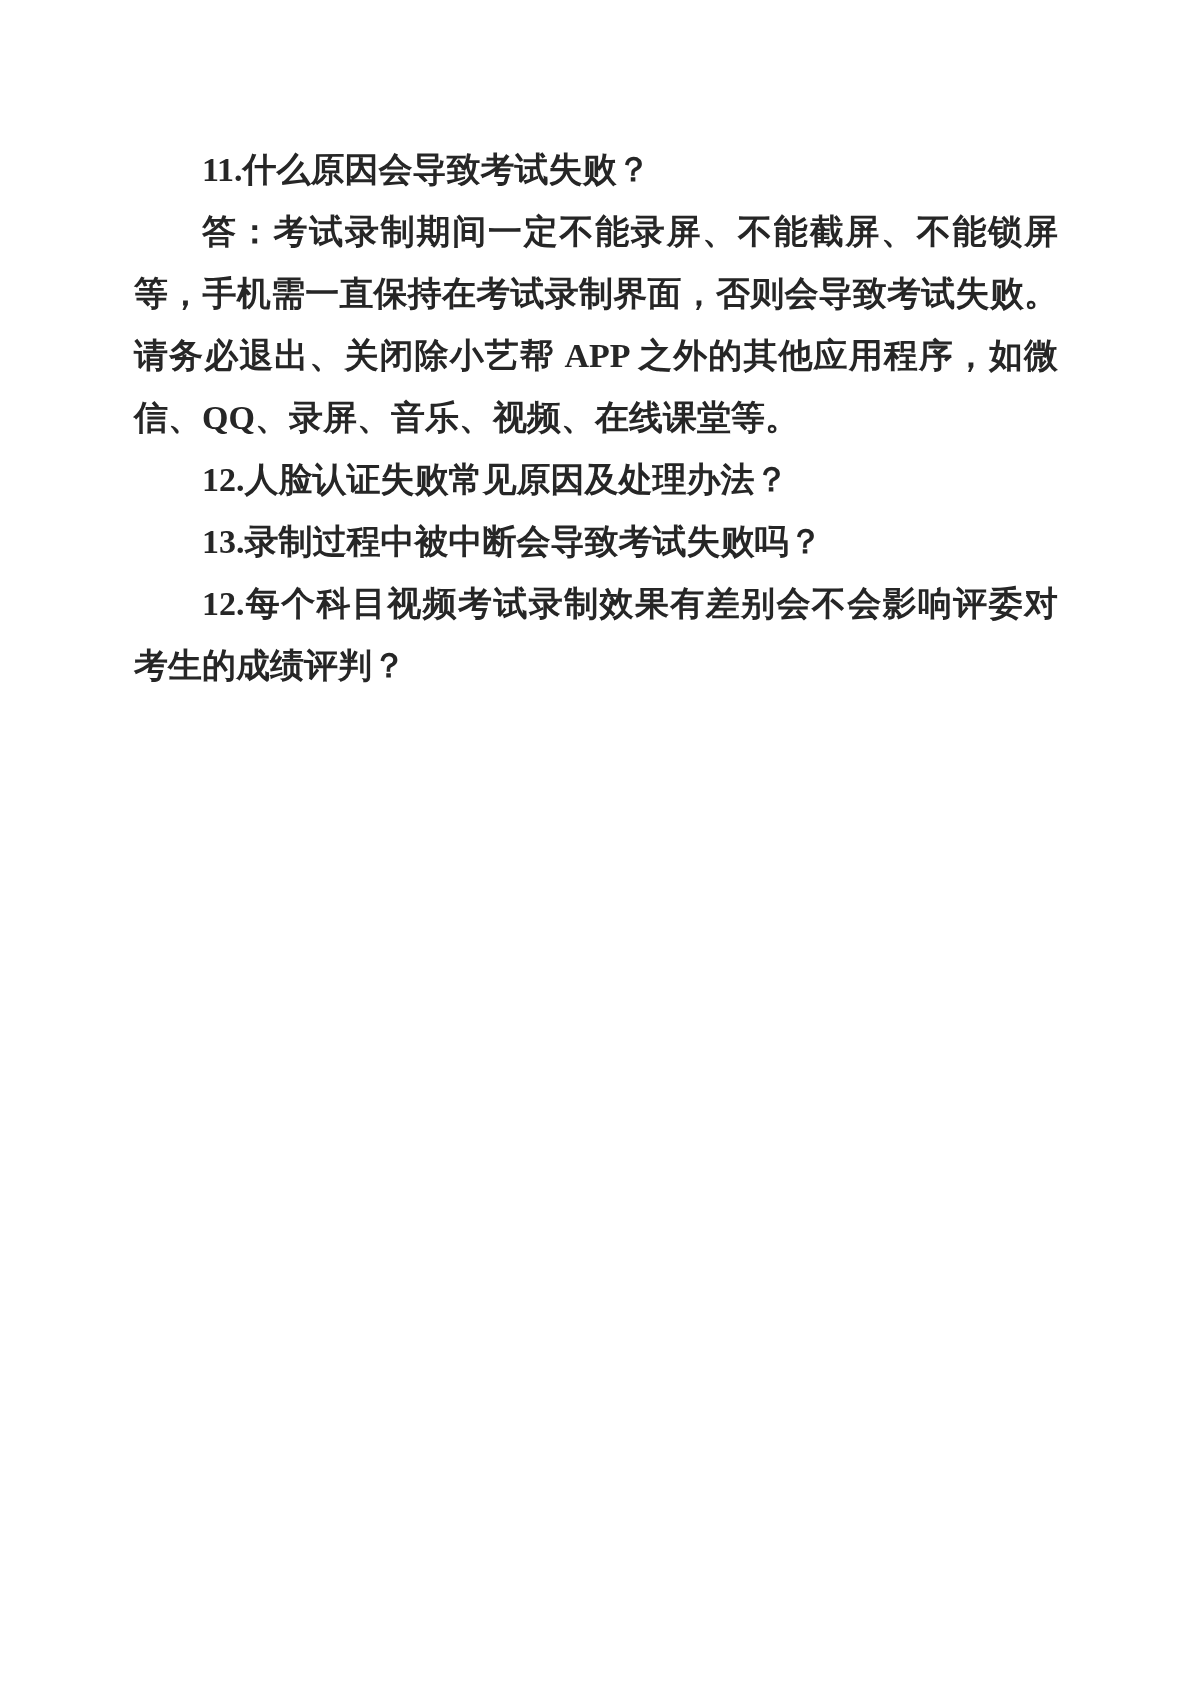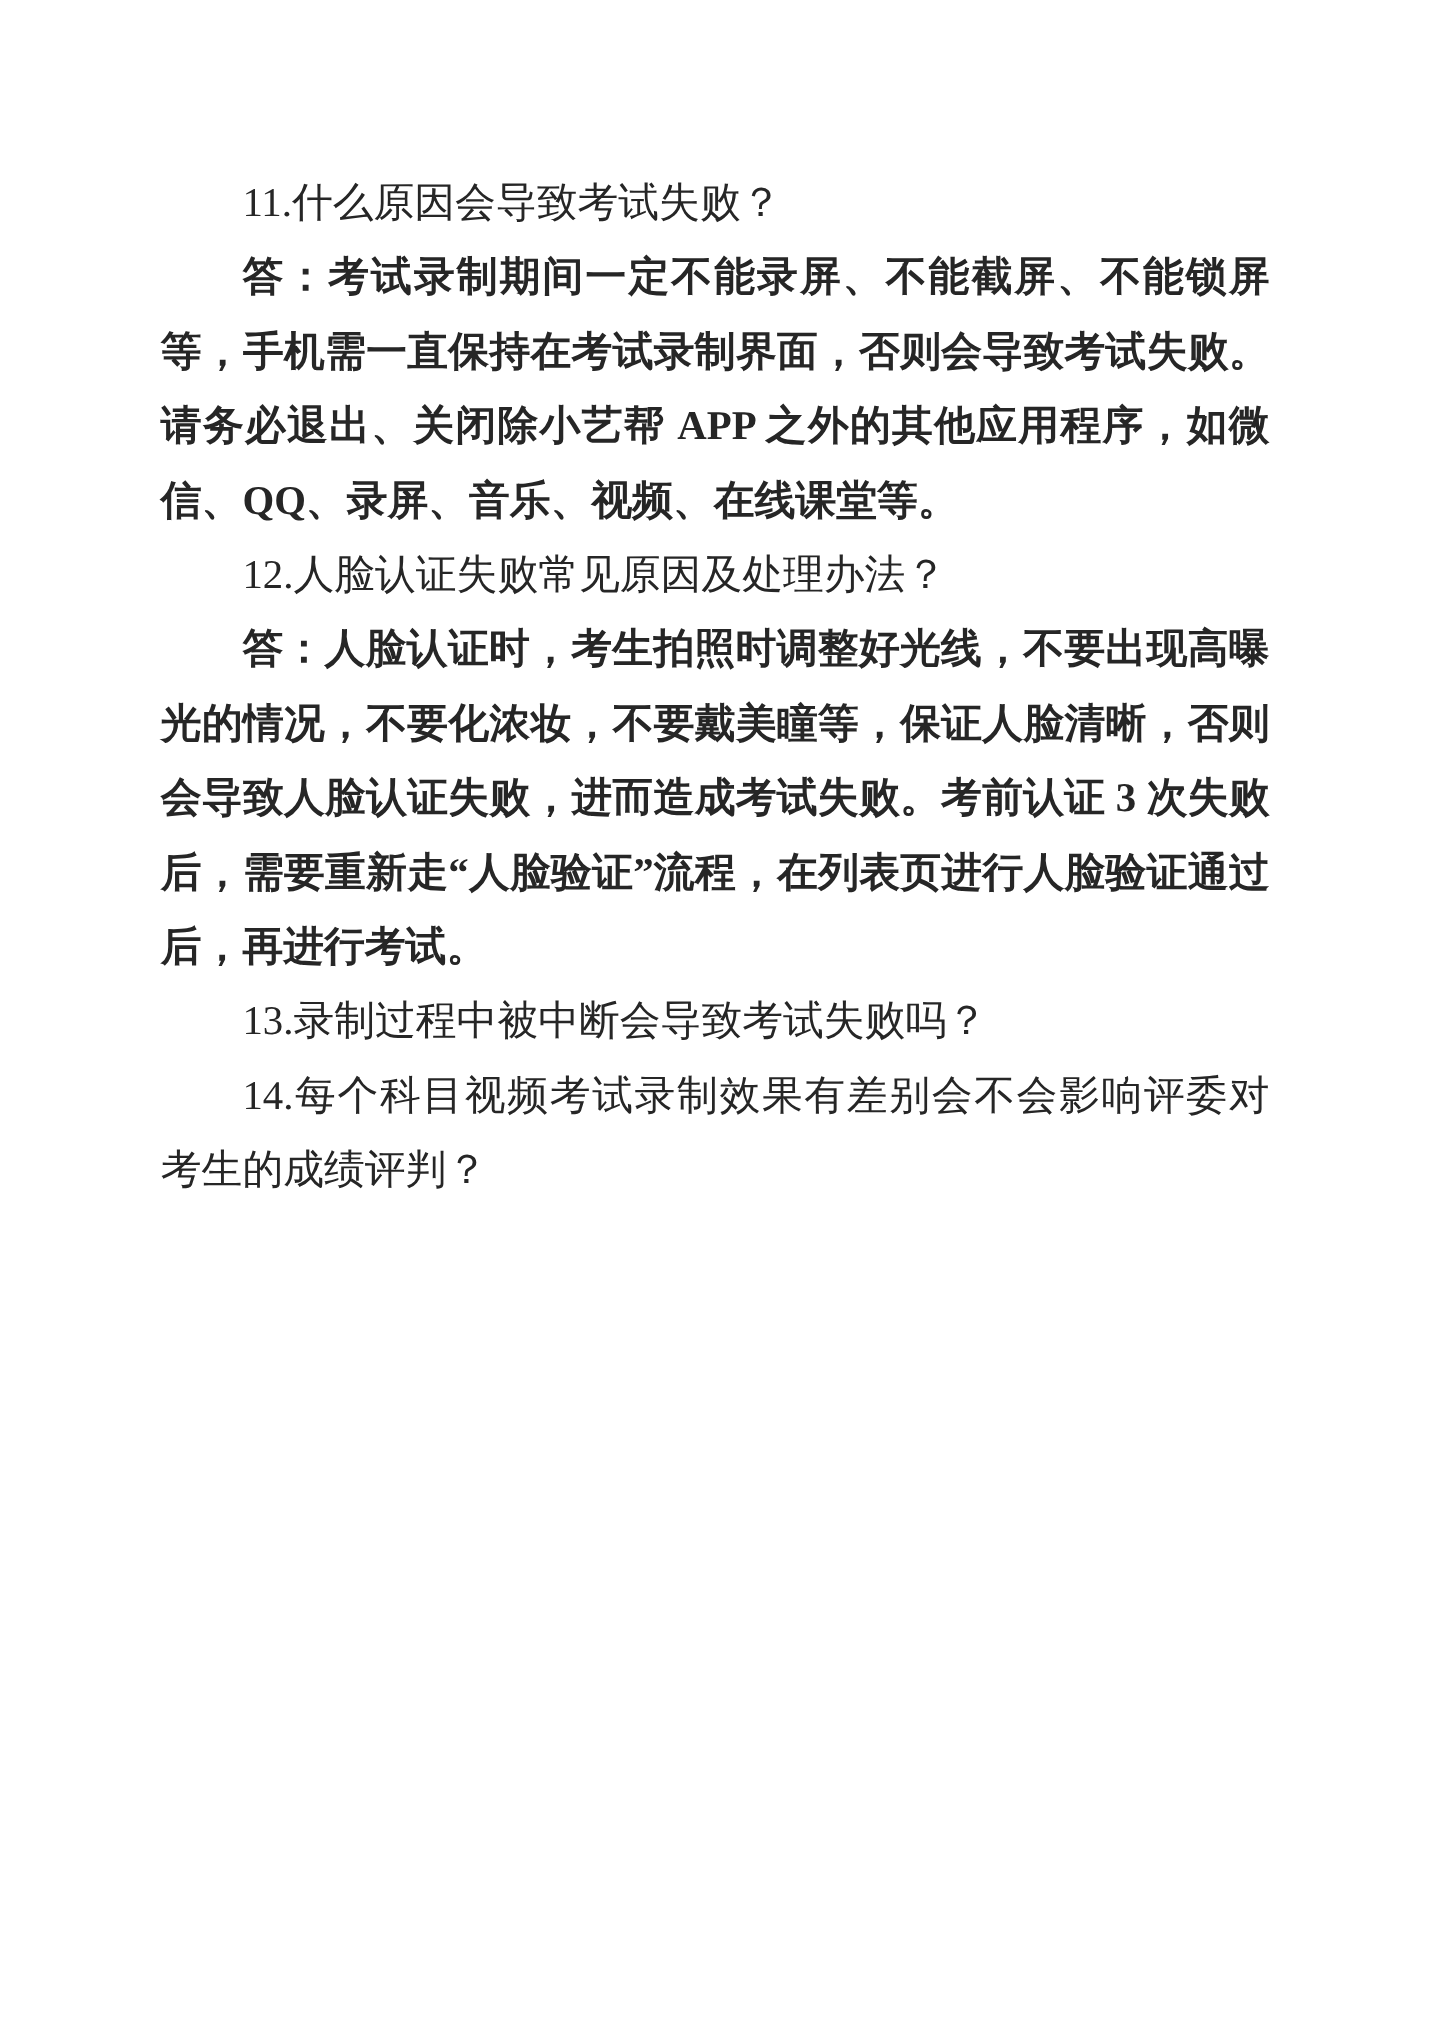--- a/index.html
+++ b/index.html
@@ -29,33 +29,32 @@
   .content p {
     margin: 0;
     padding: 0;
     font-size: 34px;
     line-height: 62px;
     text-align: justify;
     text-indent: 2em;
     font-weight: bold;
   }
   .content p.question {
-    font-weight: normal;
+    font-weight: bold;
   }
 </style>
 </head>
 <body>
 
 <div class="page">
   <div class="content">
 
     <p class="question">11.什么原因会导致考试失败？</p>
     <p class="answer">答：考试录制期间一定不能录屏、不能截屏、不能锁屏等，手机需一直保持在考试录制界面，否则会导致考试失败。请务必退出、关闭除小艺帮 APP 之外的其他应用程序，如微信、QQ、录屏、音乐、视频、在线课堂等。</p>
 
     <p class="question">12.人脸认证失败常见原因及处理办法？</p>
-    <p class="answer">答：人脸认证时，考生拍照时调整好光线，不要出现高曝光的情况，不要化浓妆，不要戴美瞳等，保证人脸清晰，否则会导致人脸认证失败，进而造成考试失败。考前认证 3 次失败后，需要重新走“人脸验证”流程，在列表页进行人脸验证通过后，再进行考试。</p>
 
     <p class="question">13.录制过程中被中断会导致考试失败吗？</p>
 
-    <p class="question">14.每个科目视频考试录制效果有差别会不会影响评委对考生的成绩评判？</p>
+    <p class="question">12.每个科目视频考试录制效果有差别会不会影响评委对考生的成绩评判？</p>
 
   </div>
 </div>
 
 </body></html>

